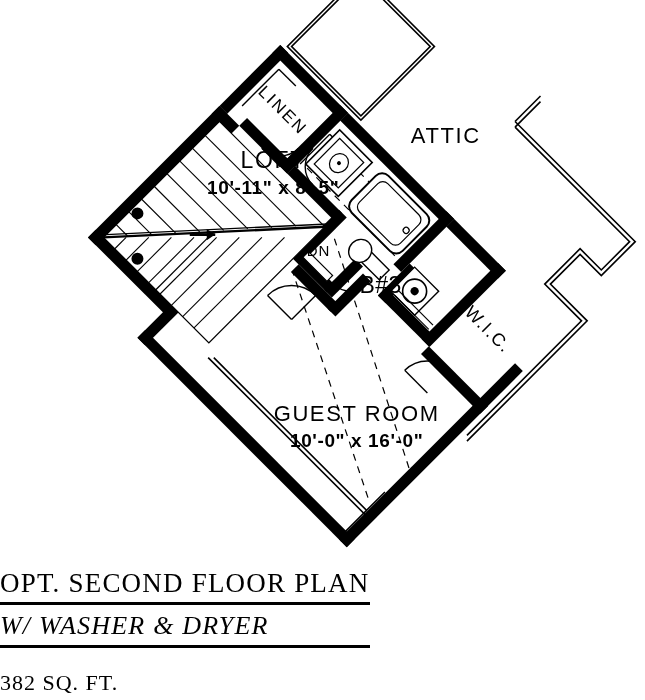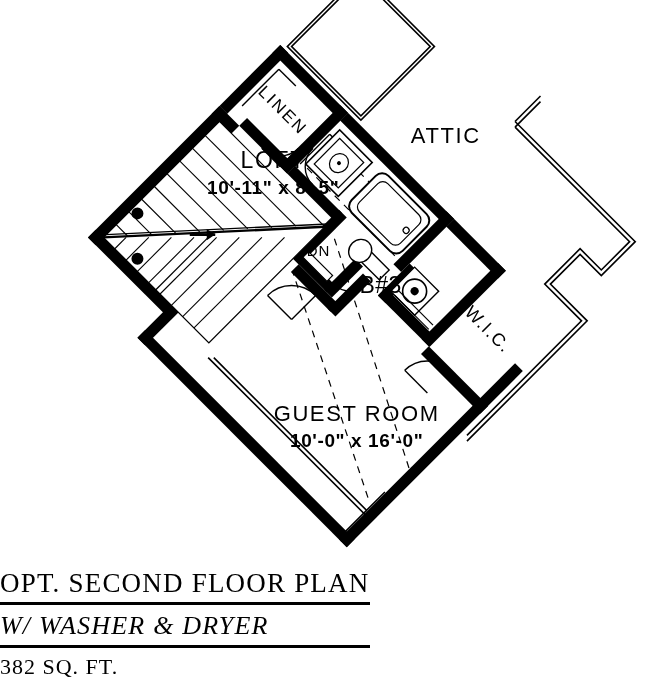--- a/index.html
+++ b/index.html
@@ -66,21 +66,21 @@
     font-style: italic;
   }
   #rule-2 {
     width: 370px;
     margin-top: 2px;
   }
   #title-3 {
     font-size: 22px;
     letter-spacing: 1px;
     line-height: 30px;
-    margin-top: 4px;
+    margin-top: 20px;
     margin-right: 96px;
   }
 
   
   .room-label {
     font-family: "Liberation Sans", sans-serif;
     fill: #000000;
   }
 </style>
 </head>

